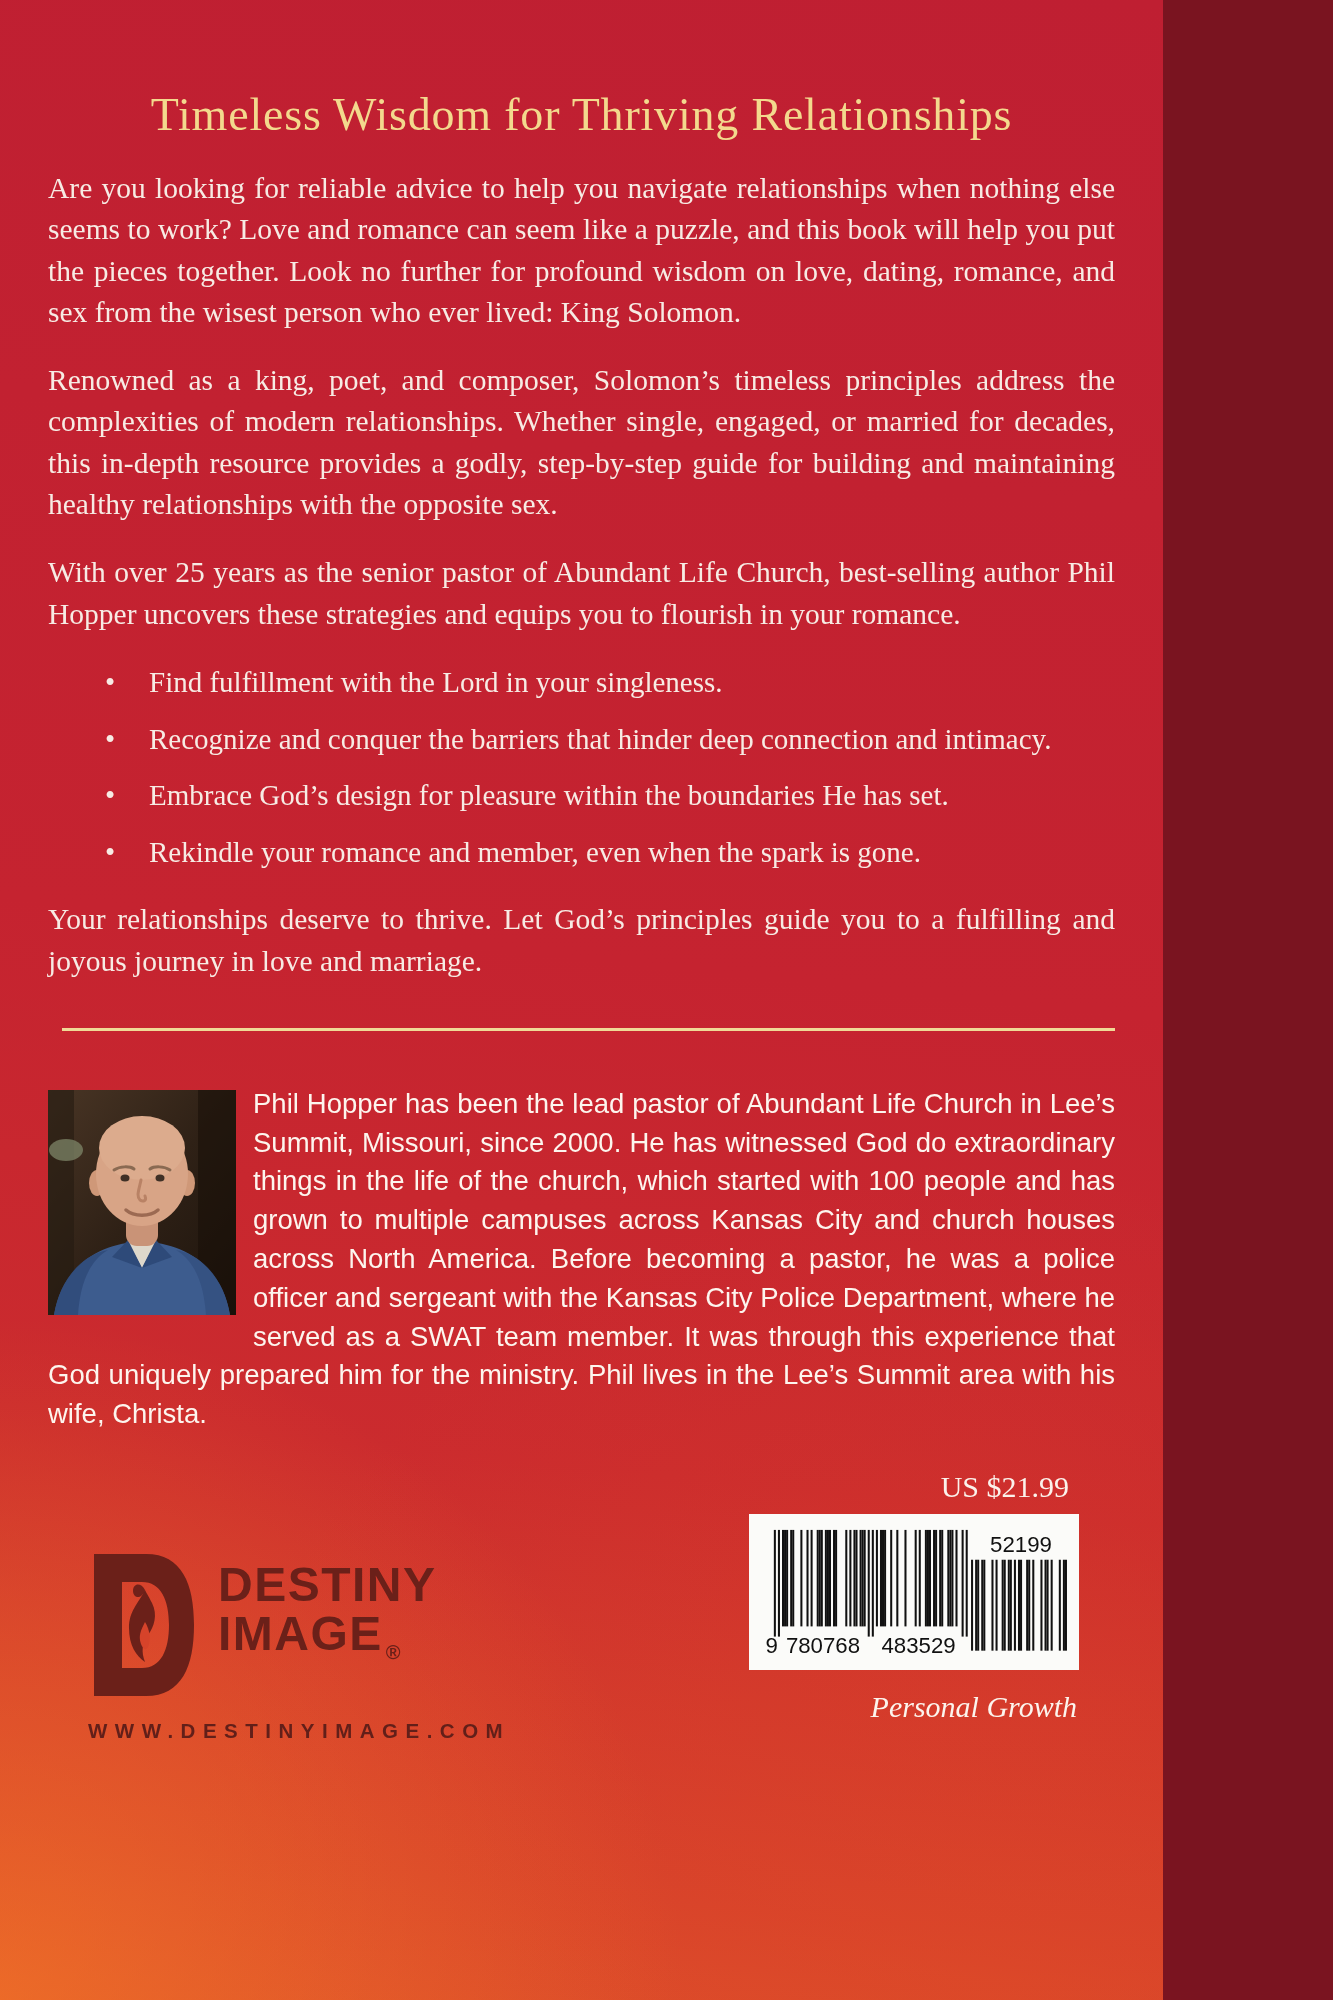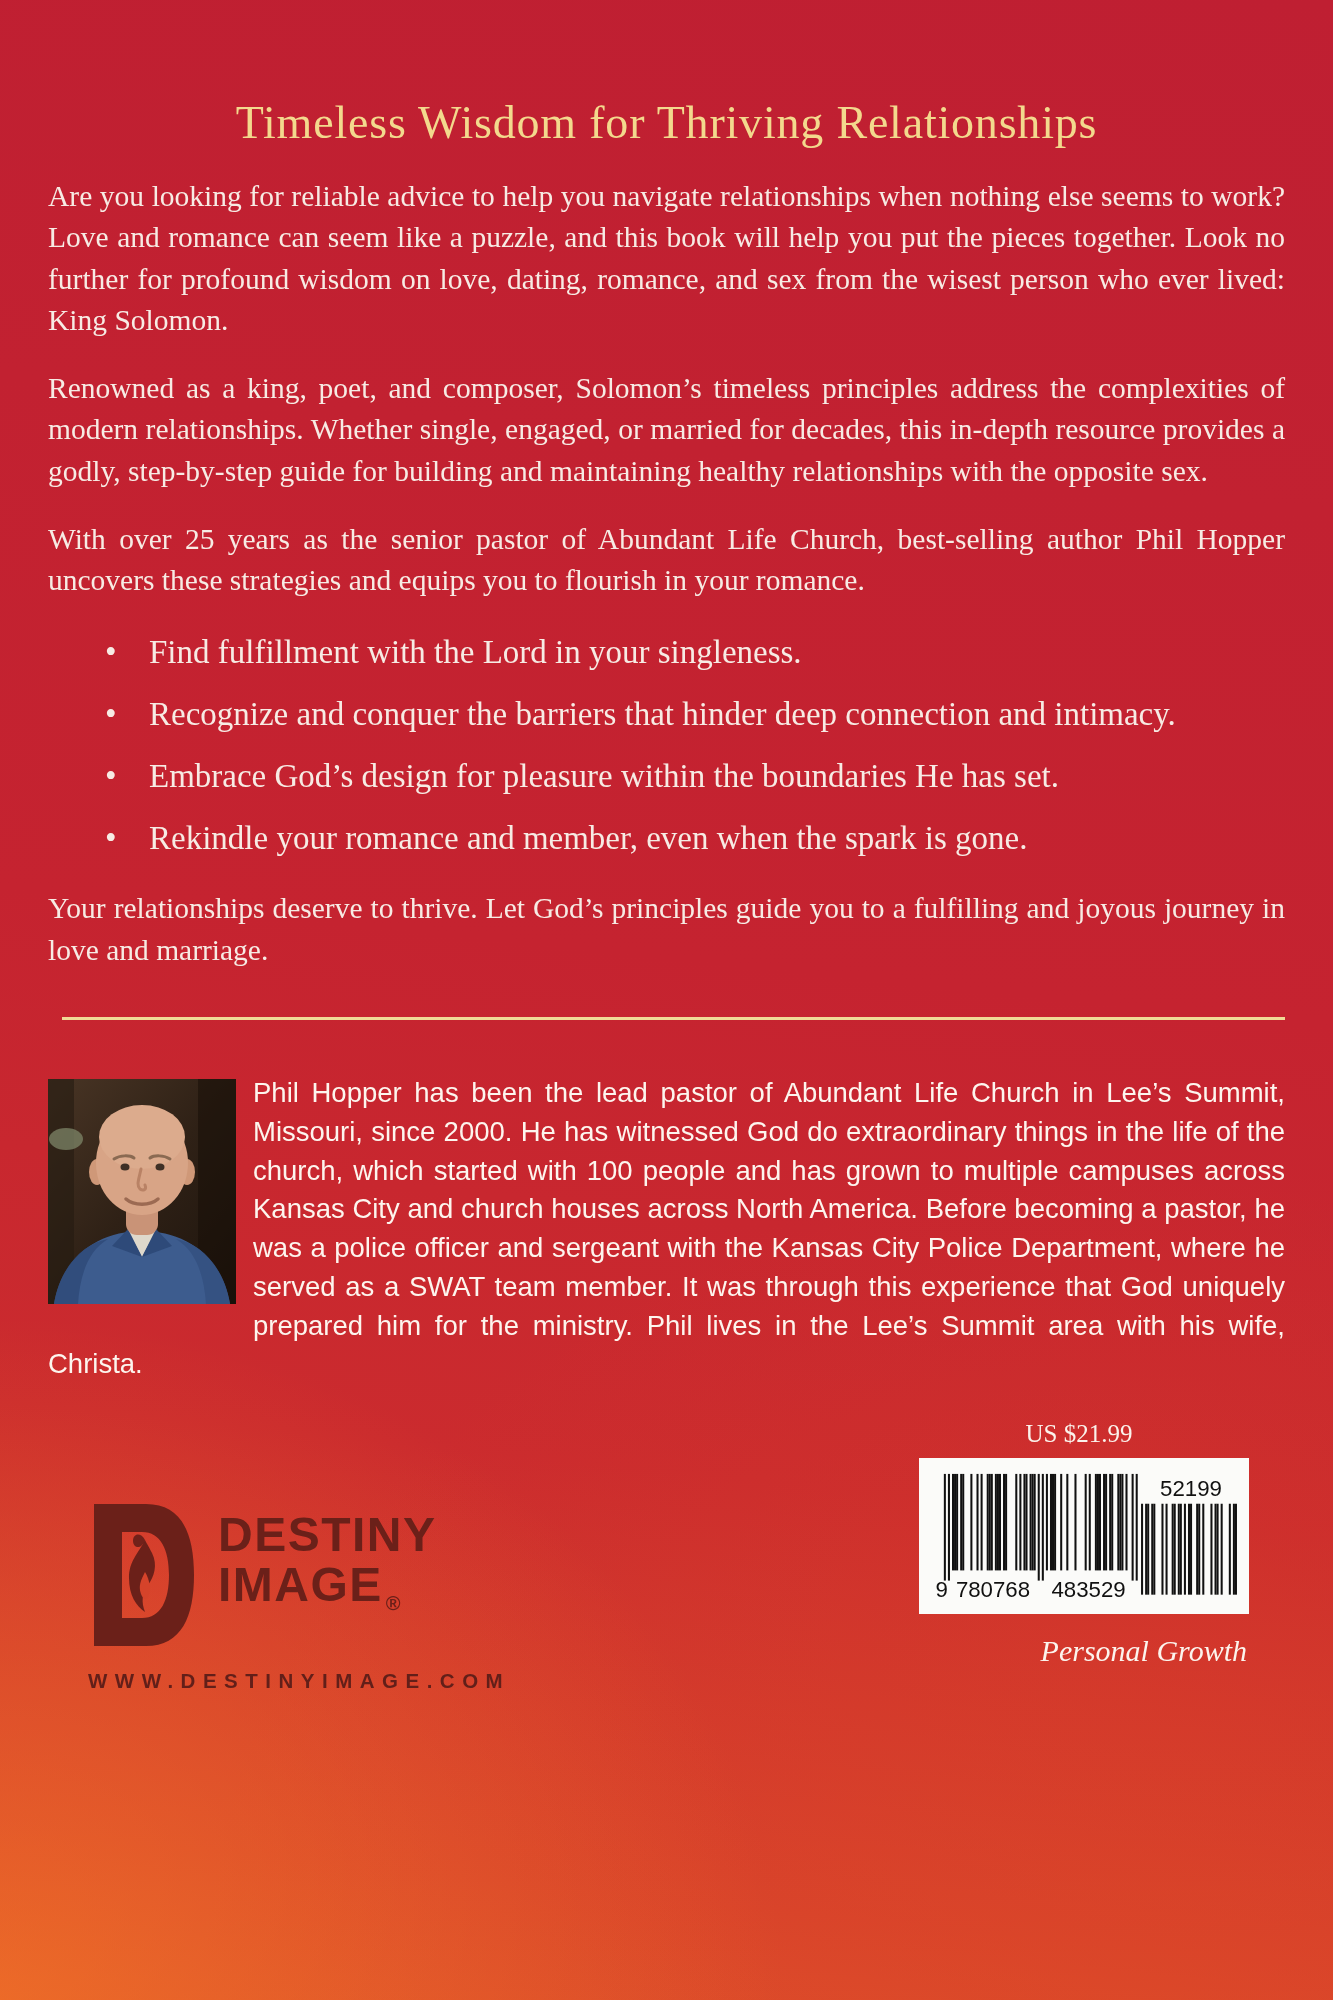--- a/index.html
+++ b/index.html
@@ -1,20 +1,20 @@
 <!DOCTYPE html>
 <html><head>
 <meta charset="utf-8">
 <style>
   html,body{margin:0;padding:0;background:#7a1420;}
   .cover{
     position:relative;
-    width:1333px;height:2000px;
+    width:1163px;height:2000px;
     box-sizing:border-box;
-    padding:8px 48px;
+    padding:0 48px;
     overflow:hidden;
     font-family:"Liberation Serif","DejaVu Serif",serif;
     background:
       radial-gradient(95% 55% at 0% 100%, rgba(248,128,38,0.55), rgba(248,128,38,0) 62%),
       radial-gradient(120% 70% at 85% 100%, rgba(225,75,35,0.35), rgba(225,75,35,0) 60%),
       linear-gradient(186deg,#bf1f32 0%,#c52330 48%,#cb2b2e 72%,#d7422c 92%,#dd502b 100%);
   }
   .title{
     margin:0;padding-top:88px;
     text-align:center;
@@ -31,21 +31,21 @@
   .first-para{}
   .bullet-list{
     list-style:none;
     margin:27px 0 0 0;
     padding:0 0 0 57px;
   }
   .bullet-list li{
     position:relative;
     padding-left:44px;
     margin-bottom:16px;
-    font-size:33px;line-height:1.4;
+    font-size:29px;line-height:1.4;
     text-align:justify;
     color:#f7ebe4;
   }
   .bullet-list li::before{
     content:"\2022";
     position:absolute;left:0;top:0;
     color:#f7ebe4;
   }
   .divider{
     border:none;height:3px;
@@ -87,22 +87,22 @@
   .website{
     margin-top:17px;
     font-family:"Liberation Sans",sans-serif;
     font-weight:bold;
     font-size:20.5px;
     letter-spacing:7.5px;
     color:#621f19;
   }
   .retail{width:330px;margin-right:36px;}
   .price{
-    text-align:center;
-    font-size:25px;
+    text-align:right;
+    font-size:30px;
     color:#fbf2eb;
     margin:0 10px 10px 0;
   }
   .barcode-box{
     width:330px;height:156px;
     box-sizing:border-box;
     background:#fbfbf9;
     display:flex;
     align-items:flex-end;
     justify-content:space-between;

